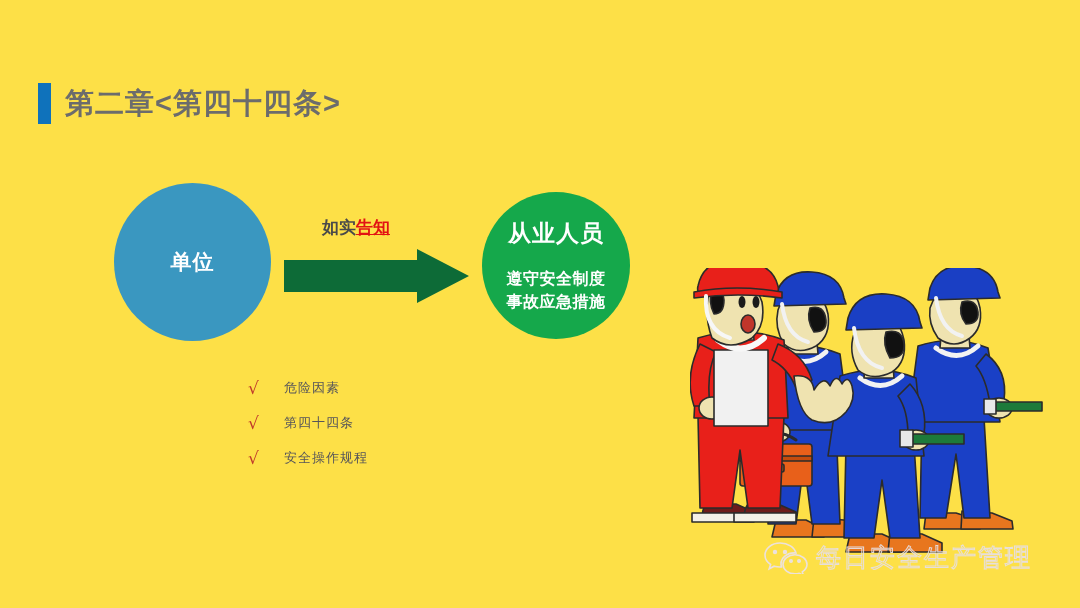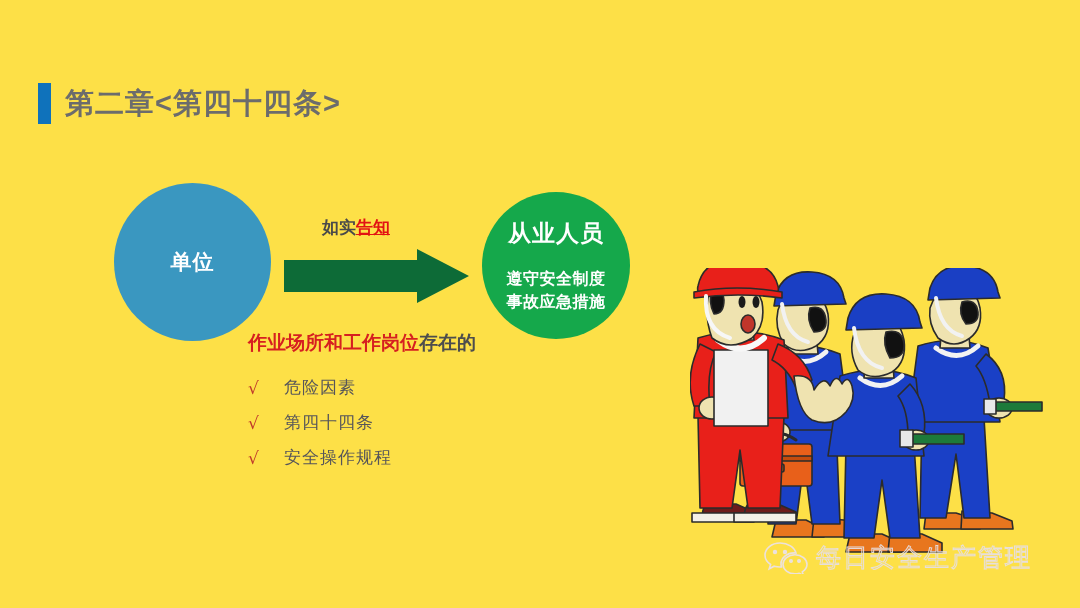--- a/index.html
+++ b/index.html
@@ -134,21 +134,21 @@
     height: 35px;
   }
   .bullet-check {
     width: 36px;
     color: #c0392b;
     font-size: 17px;
     font-family: "DejaVu Sans", sans-serif;
     flex: 0 0 auto;
   }
   .bullet-text {
-    font-size: 17px;
+    font-size: 13px;
     color: #56555a;
     letter-spacing: 1px;
     font-family: Liberation Serif, serif;
   }
 
   
   .illustration {
     position: absolute;
     left: 690px;
     top: 268px;
@@ -197,23 +197,20 @@
       <polygon points="0,11 133,11 133,0 185,27 133,54 133,43 0,43" fill="#0d6b37"></polygon>
     </svg>
   </div>
 
   <div class="circle circle-green">
     <div class="g1">从业人员</div>
     <div class="g2">遵守安全制度</div>
     <div class="g3">事故应急措施</div>
   </div>
 
-  <div class="caption">
-    <span class="red">作业场所和工作岗位</span><span class="dark">存在的</span>
-  </div>
 
   <div class="bullet-list">
     <div class="bullet-row">
       <span class="bullet-check">√</span>
       <span class="bullet-text">危险因素</span>
     </div>
     <div class="bullet-row">
       <span class="bullet-check">√</span>
       <span class="bullet-text">第四十四条</span>
     </div>

